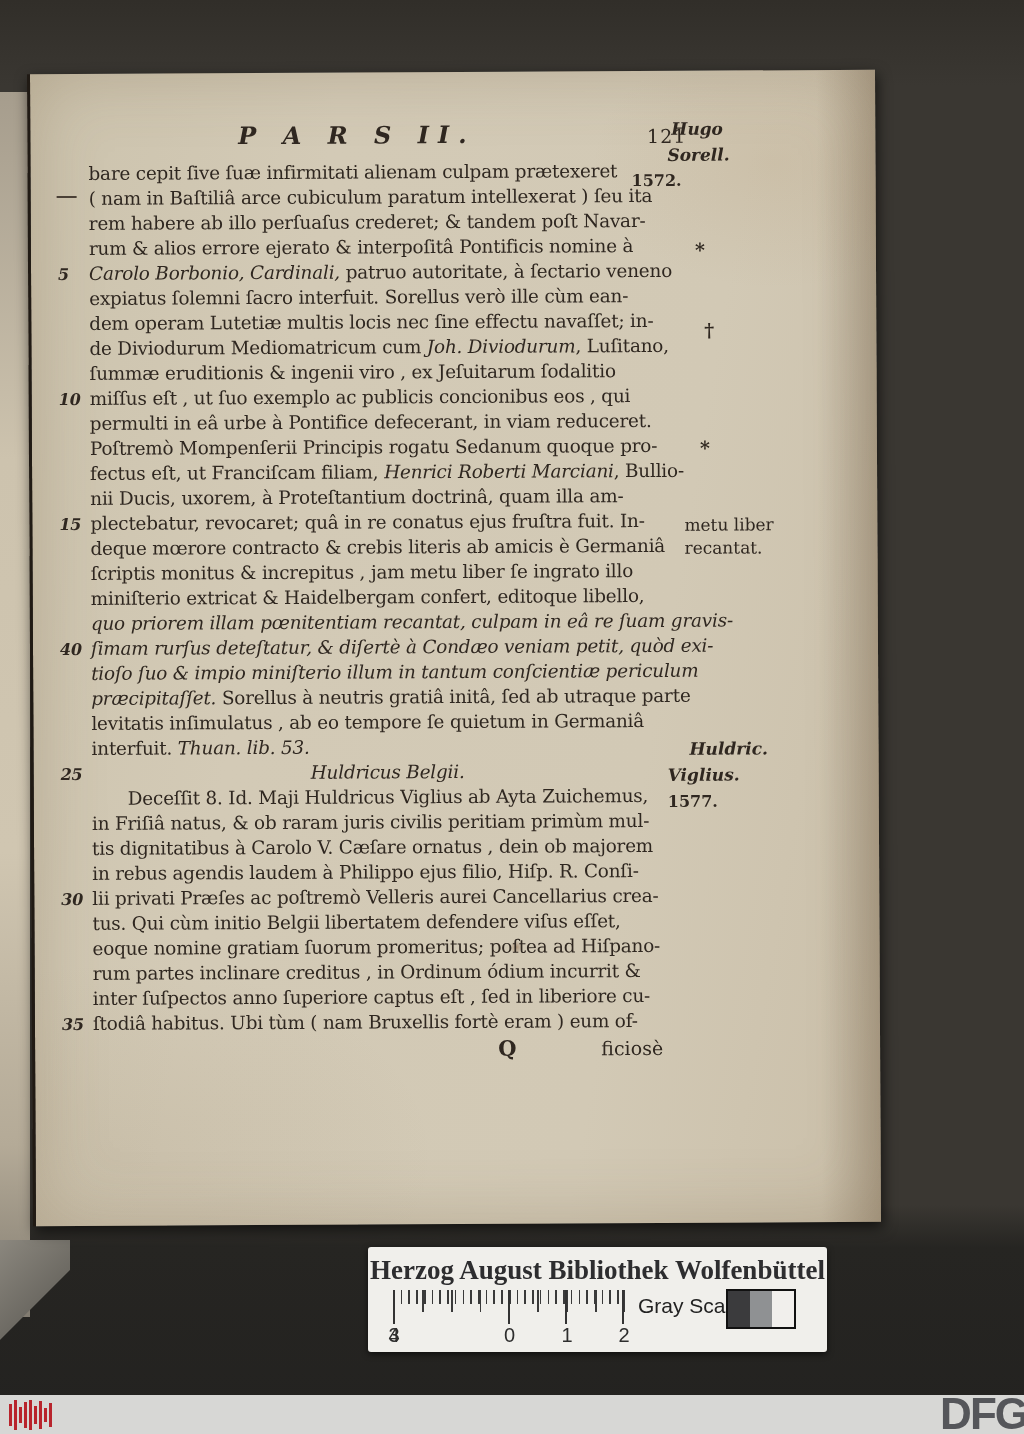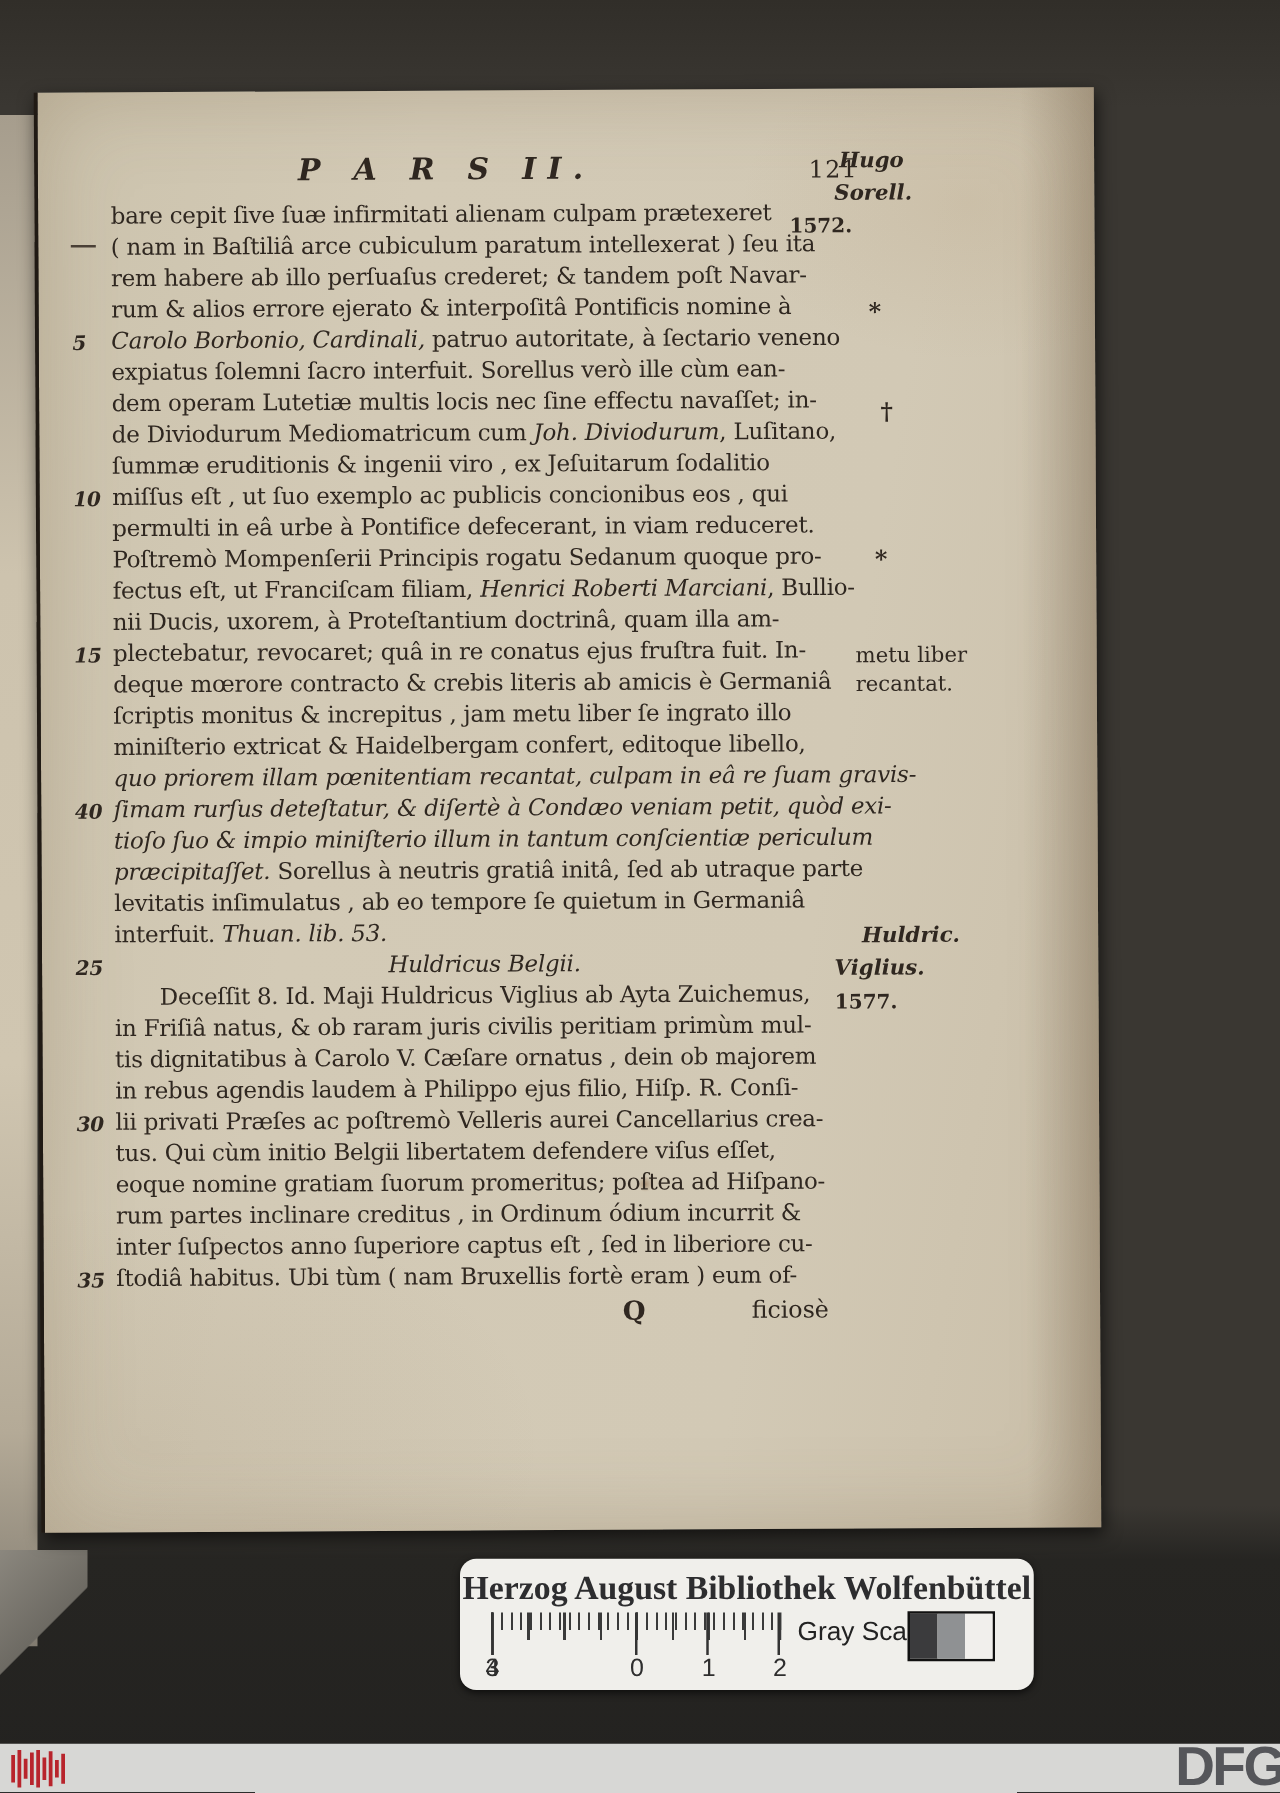--- a/index.html
+++ b/index.html
@@ -49,21 +49,21 @@
   .mn-dagger{left:673px;top:248px;}
   .mn-star2{left:668px;top:366px;}
   .mn-metu1{left:652px;top:444px;}
   .mn-metu2{left:652px;top:467px;}
   .mn-huld1{left:656px;top:668px;}
   .mn-huld2{left:634px;top:694px;}
   .mn-y1577{left:634px;top:721px;font-size:16px;font-weight:bold;}
   .margin-dash{position:absolute;left:26px;top:122px;width:20px;height:2px;background:#4a4036;}
   
   .label-card{position:absolute;left:368px;top:1247px;width:459px;height:105px;
-    background:#f0efeb;border-radius:13px;box-shadow:0 2px 6px rgba(0,0,0,.6);
+    background:#f0efeb;border-radius:3px;box-shadow:0 2px 6px rgba(0,0,0,.6);
     font-family:"Liberation Sans",sans-serif;}
   .card-title{position:absolute;left:0;top:8px;width:100%;text-align:center;
     font-family:"Liberation Serif",serif;font-weight:bold;font-size:27px;color:#2d2d2f;}
   .ruler{position:absolute;left:25px;top:43px;width:234px;height:55px;}
   .ticks-fine{position:absolute;left:0;top:0;width:232px;height:14px;
     background:repeating-linear-gradient(90deg,#3a3a3a 0 1.6px,transparent 1.6px 7.73px);}
   .ticks-med{position:absolute;left:0;top:0;width:232px;height:22px;
     background:repeating-linear-gradient(90deg,#3a3a3a 0 1.8px,transparent 1.8px 28.9px);}
   .tick-major{position:absolute;top:0;width:2px;height:34px;background:#333;}
   .tick-major:nth-of-type(1){left:0;}

